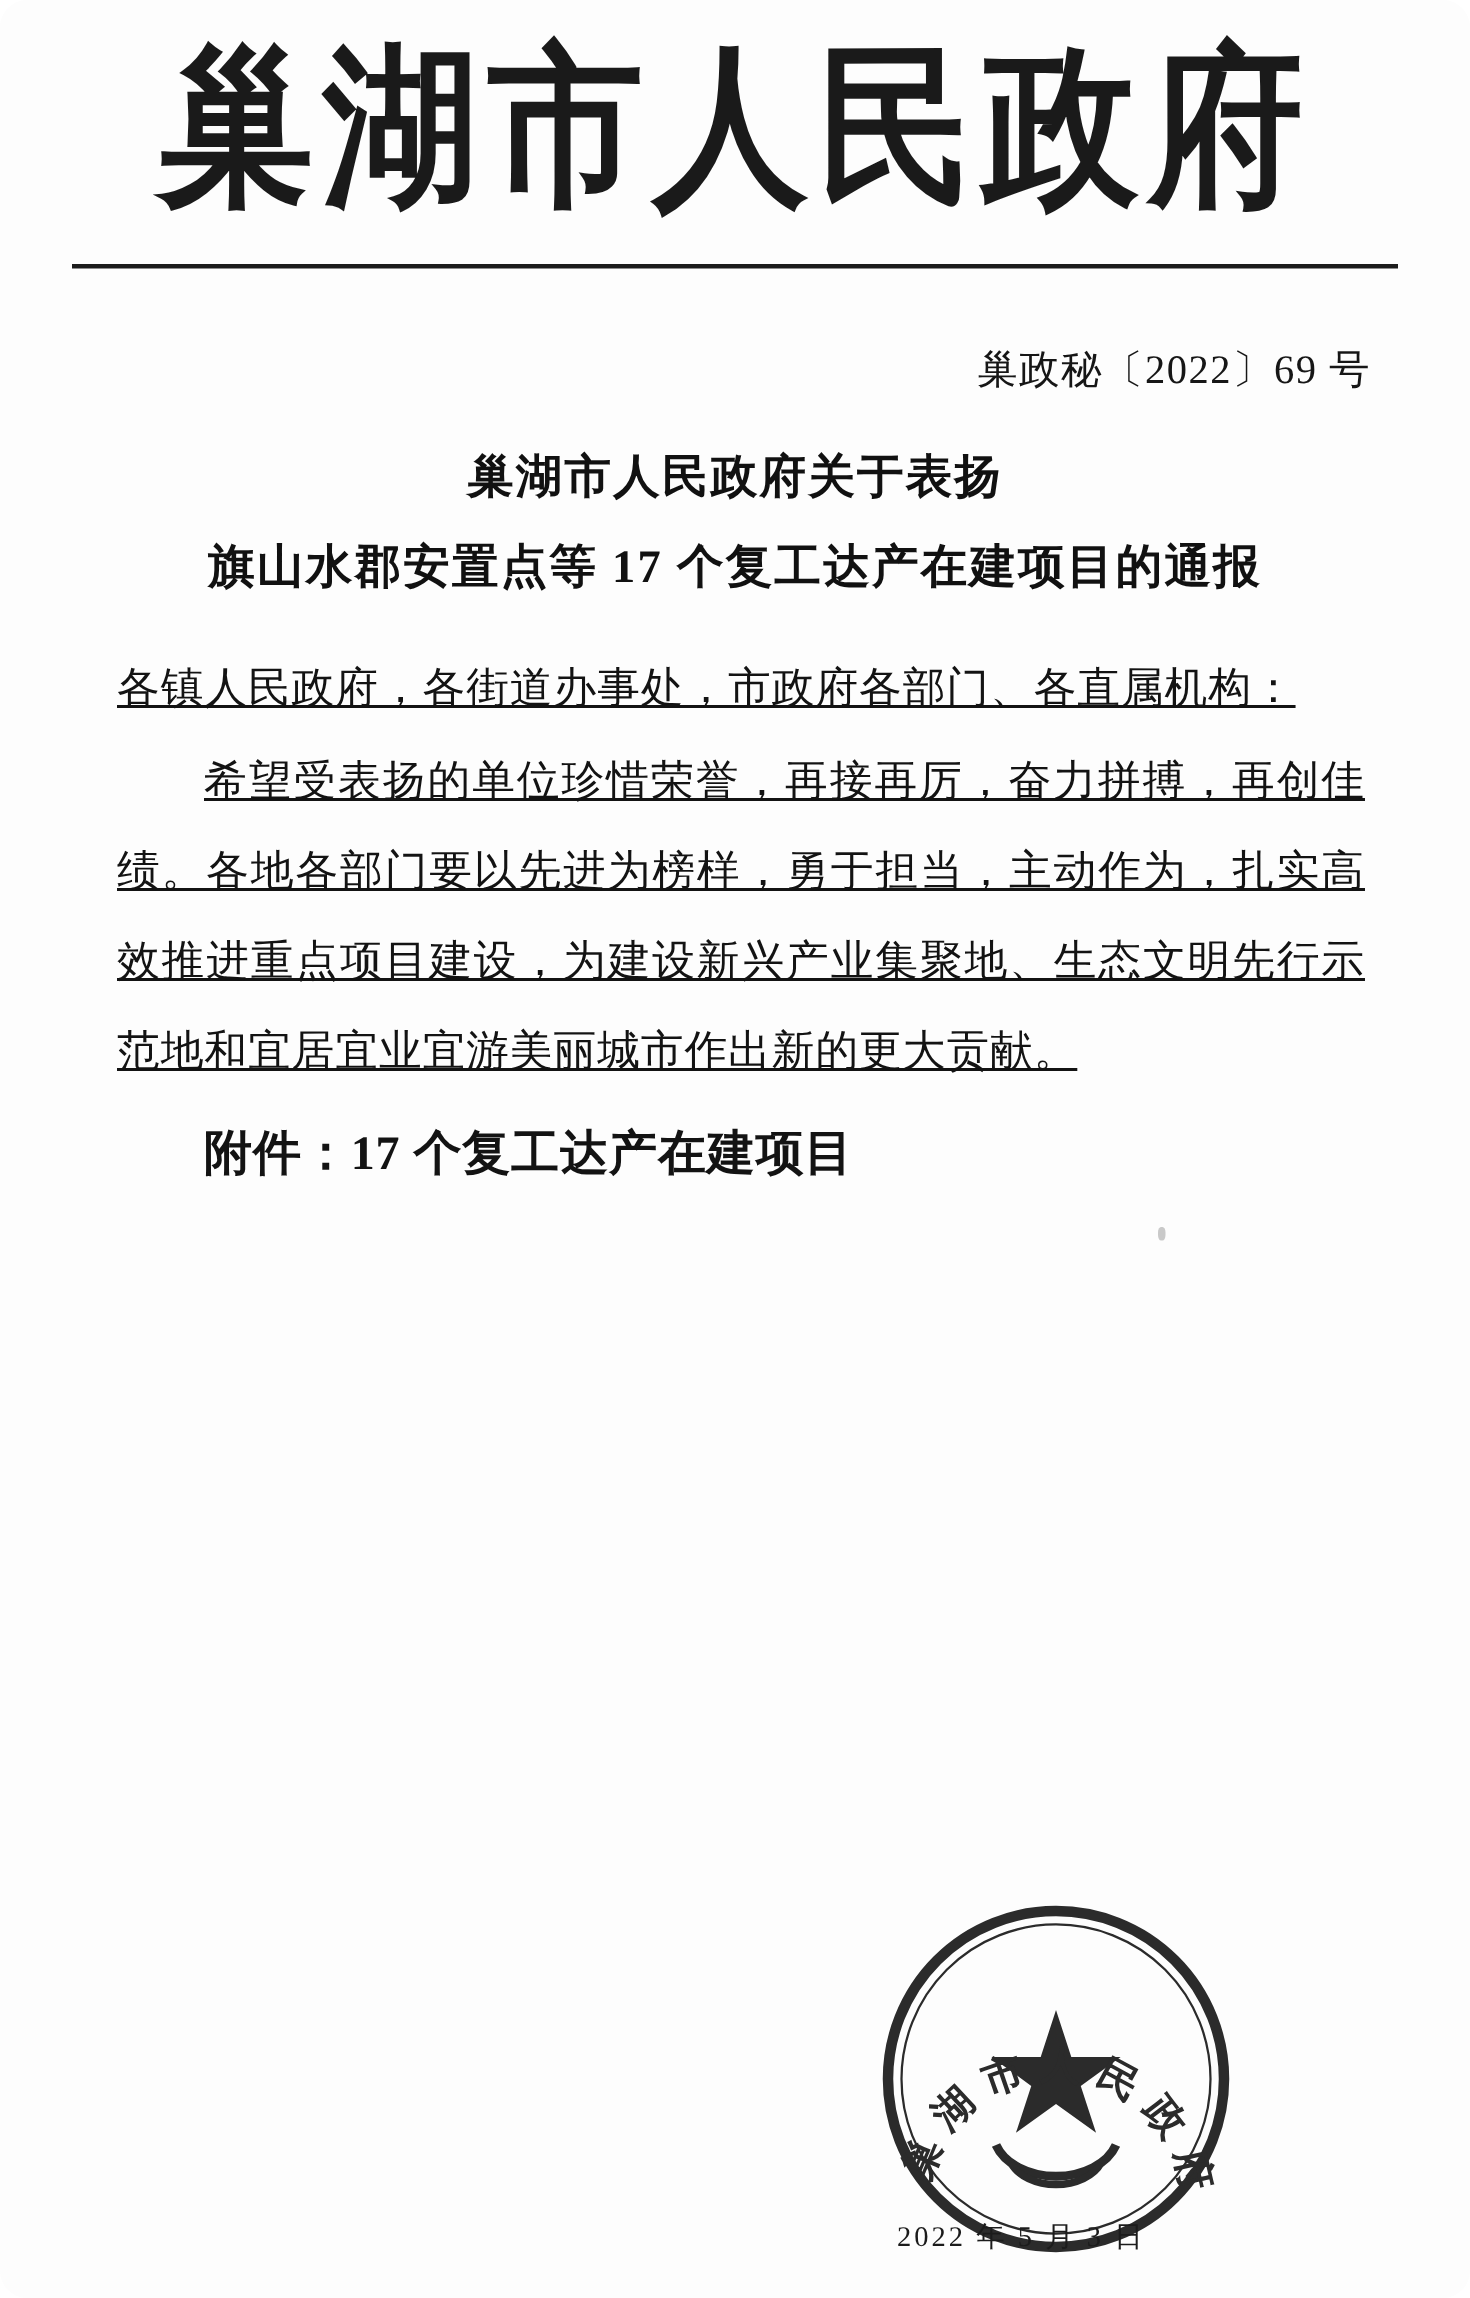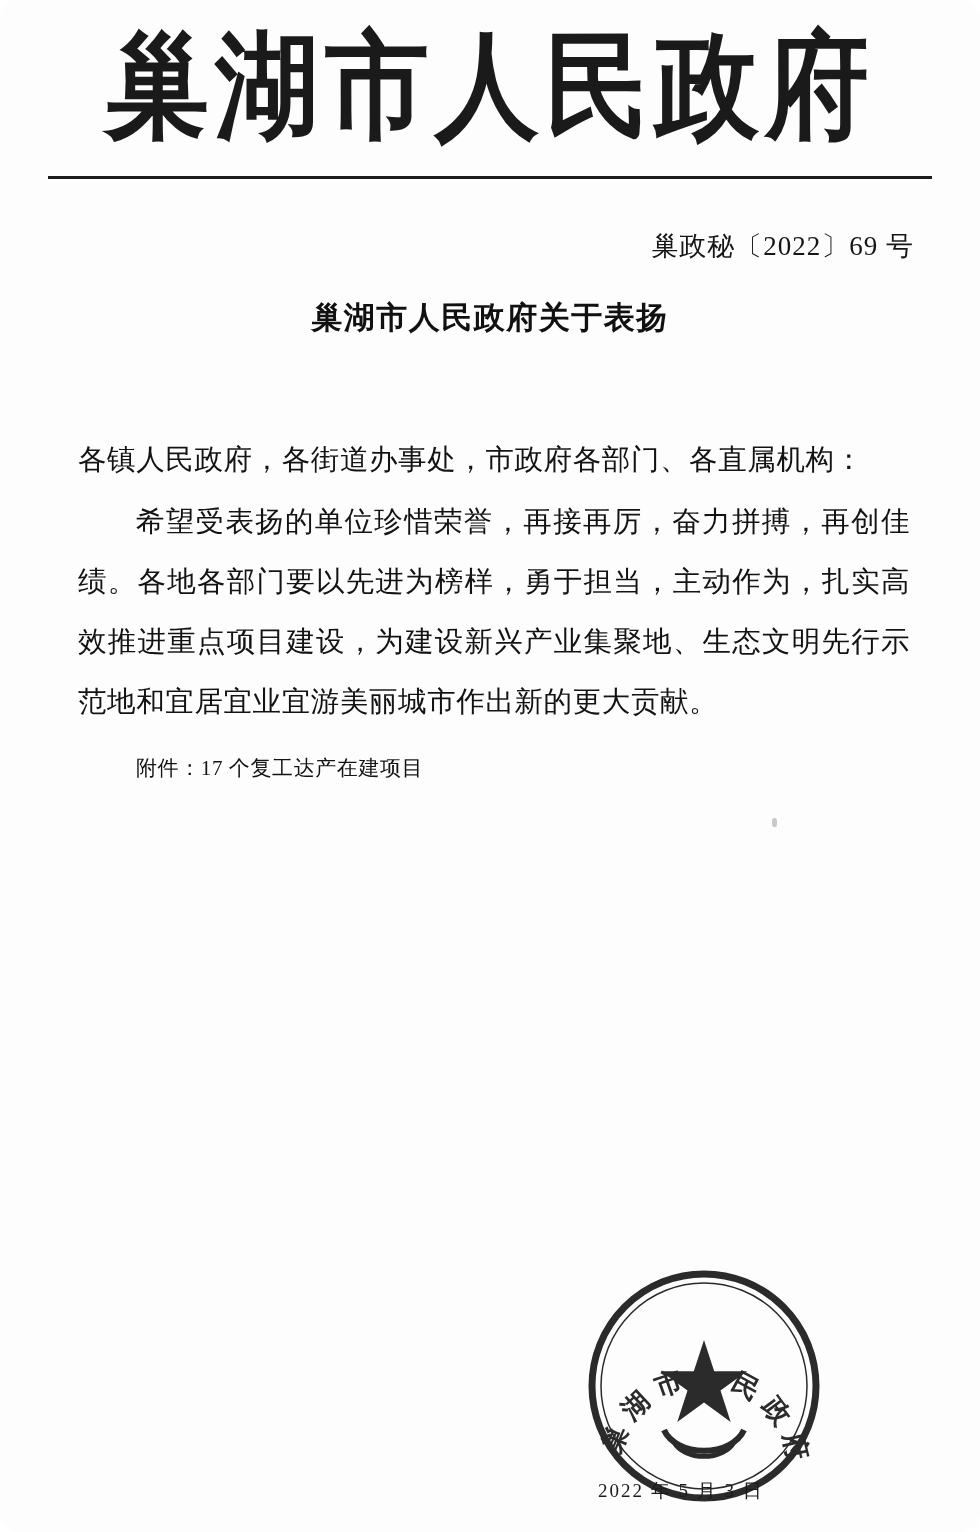--- a/index.html
+++ b/index.html
@@ -88,31 +88,33 @@
     width: 832px;
   }
   .para {
     font-size: 28.5px;
     line-height: 60px;
     letter-spacing: 0.6px;
     text-align: justify;
     text-justify: inter-character;
     color: #131313;
     margin: 0 0 2px 0;
+    text-decoration: underline;
   }
   .para.indent {
     text-indent: 58px;
   }
   .attachment {
-    font-size: 21px;
+    font-size: 32px;
     line-height: 60px;
     letter-spacing: 0.6px;
     color: #131313;
     text-indent: 58px;
     margin-top: 6px;
+    font-weight: bold;
   }
 
   
   .seal {
     position: absolute;
     left: 586px;
     top: 1268px;
     width: 236px;
     height: 236px;
   }
@@ -147,20 +149,21 @@
 
   <div class="masthead">
     <div class="masthead-title">巢湖市人民政府</div>
   </div>
   <div class="masthead-rule"></div>
 
   <div class="doc-number">巢政秘〔2022〕69 号</div>
 
   <div class="title-block">
     <div class="title-line">巢湖市人民政府关于表扬</div>
+    <div class="title-line">旗山水郡安置点等 17 个复工达产在建项目的通报</div>
   </div>
 
   <div class="body-block">
     <p class="para">各镇人民政府，各街道办事处，市政府各部门、各直属机构：</p>
     <p class="para indent">希望受表扬的单位珍惜荣誉，再接再厉，奋力拼搏，再创佳绩。各地各部门要以先进为榜样，勇于担当，主动作为，扎实高效推进重点项目建设，为建设新兴产业集聚地、生态文明先行示范地和宜居宜业宜游美丽城市作出新的更大贡献。</p>
     <p class="attachment">附件：17 个复工达产在建项目</p>
   </div>
 
   <div class="speck"></div>
 

